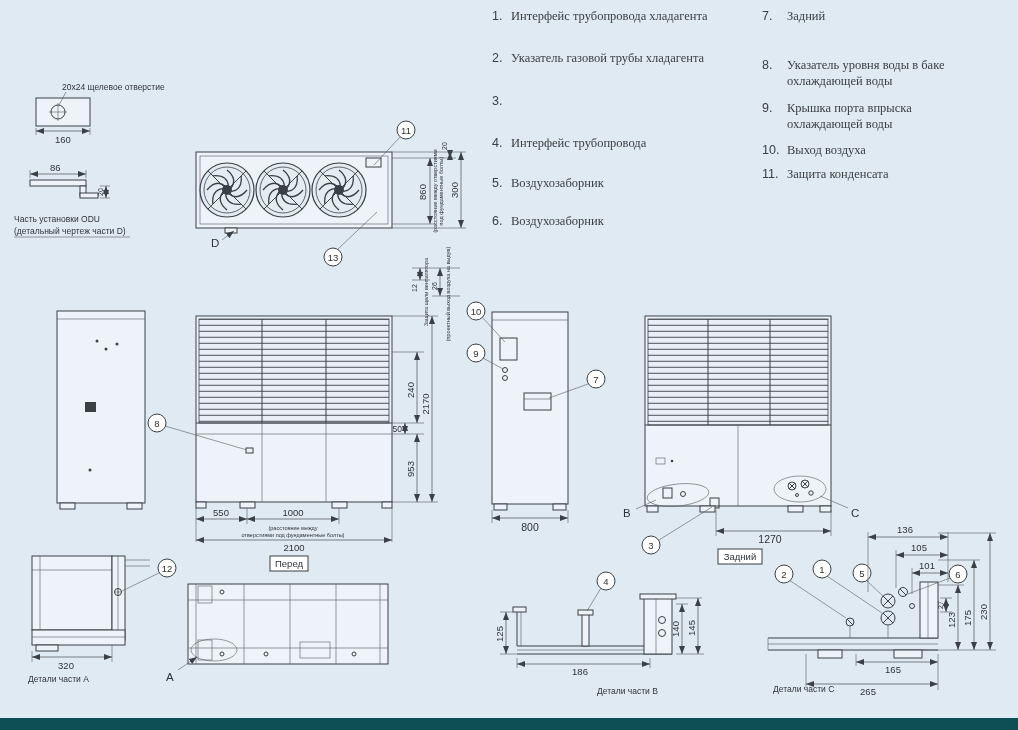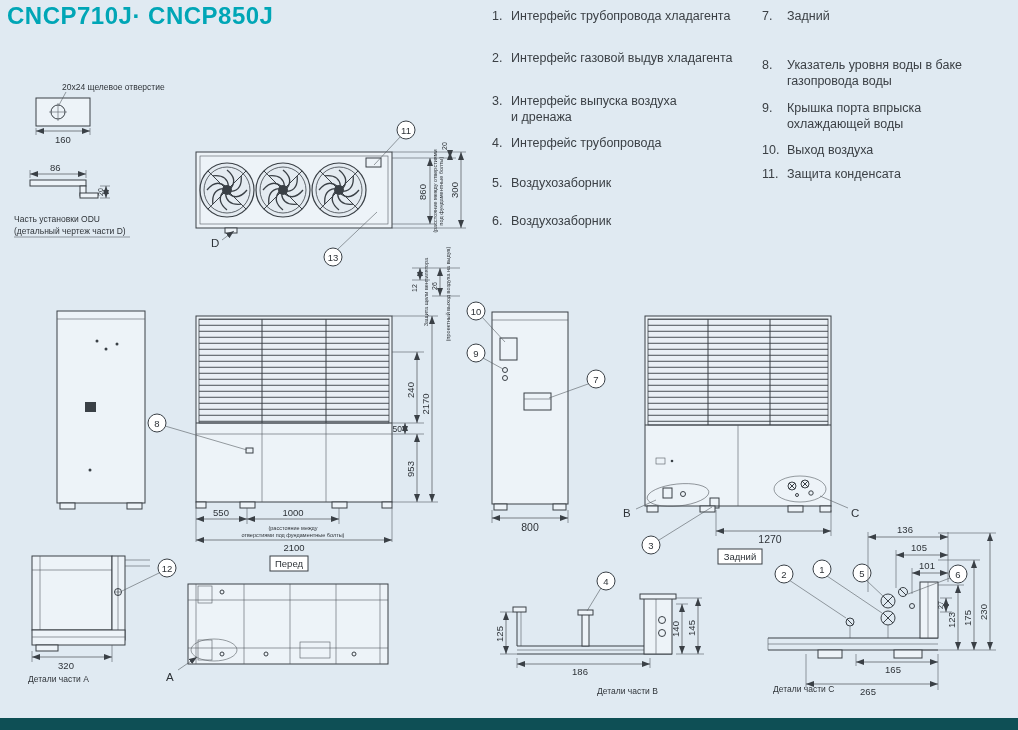--- a/index.html
+++ b/index.html
@@ -5,21 +5,21 @@
   * { margin:0; padding:0; box-sizing:border-box; }
   body { background:#c9d4dd; }
   .page { position:relative; width:1018px; height:730px; background:#e0eaf2;
           font-family:"Liberation Sans", sans-serif; overflow:hidden; }
   .title { position:absolute; left:7px; top:2px; font-size:24px; font-weight:bold;
            color:#00a6b6; letter-spacing:0.5px; }
   .legend-item { position:absolute; display:flex; font-size:12.5px; color:#3b4045; line-height:1.3; }
   .legend-item .li-num { flex:none; }
   .c1 .li-num { width:19px; }
   .c2 .li-num { width:25px; }
-  .li-text { white-space:pre-line; }
+  .li-text { white-space:pre-line;font-family:Liberation Serif, serif; }
   svg.drawing { position:absolute; left:0; top:0; }
   .bottom-bar { position:absolute; left:0; bottom:0; width:100%; height:12px; background:#0e4f55; }
 
   
   .ln   { stroke:#3a4046; stroke-width:1; fill:none; }
   .lnf  { stroke:#3a4046; stroke-width:1; fill:#edf3f8; }
   .thin { stroke:#565c62; stroke-width:0.6; fill:none; }
   .dim  { stroke:#4a5056; stroke-width:0.7; fill:none; }
   .drawing text { fill:#2e3338; }
   .t5m { font-size:5.5px; text-anchor:middle; }
@@ -31,34 +31,31 @@
   .t11 { font-size:11.5px; }
   .tc  { font-size:9.5px; text-anchor:middle; }
   .callout-c { fill:#ffffff; stroke:#3a4046; stroke-width:1; }
   .boxl { fill:#ffffff; stroke:#3a4046; stroke-width:1; }
 </style>
 </head>
 <body>
 
 <div class="page">
 
-  <div class="title">CNCP710J· CNCP850J</div>
 
   <div class="legend-item c1" style="left:492px; top:8px;">
       <span class="li-num">1.</span>
       <span class="li-text">Интерфейс трубопровода хладагента</span>
     </div>
   <div class="legend-item c1" style="left:492px; top:50px;">
       <span class="li-num">2.</span>
-      <span class="li-text">Интерфейс газовой выдув хладагента</span>
+      <span class="li-text">Указатель газовой трубы хладагента</span>
     </div>
   <div class="legend-item c1" style="left:492px; top:93px;">
       <span class="li-num">3.</span>
-      <span class="li-text">Интерфейс выпуска воздуха
-и дренажа</span>
     </div>
   <div class="legend-item c1" style="left:492px; top:135px;">
       <span class="li-num">4.</span>
       <span class="li-text">Интерфейс трубопровода</span>
     </div>
   <div class="legend-item c1" style="left:492px; top:175px;">
       <span class="li-num">5.</span>
       <span class="li-text">Воздухозаборник</span>
     </div>
   <div class="legend-item c1" style="left:492px; top:213px;">
@@ -66,21 +63,21 @@
       <span class="li-text">Воздухозаборник</span>
     </div>
 
   <div class="legend-item c2" style="left:762px; top:8px;">
       <span class="li-num">7.</span>
       <span class="li-text">Задний</span>
     </div>
   <div class="legend-item c2" style="left:762px; top:57px;">
       <span class="li-num">8.</span>
       <span class="li-text">Указатель уровня воды в баке
-газопровода воды</span>
+охлаждающей воды</span>
     </div>
   <div class="legend-item c2" style="left:762px; top:100px;">
       <span class="li-num">9.</span>
       <span class="li-text">Крышка порта впрыска
 охлаждающей воды</span>
     </div>
   <div class="legend-item c2" style="left:762px; top:142px;">
       <span class="li-num">10.</span>
       <span class="li-text">Выход воздуха</span>
     </div>

